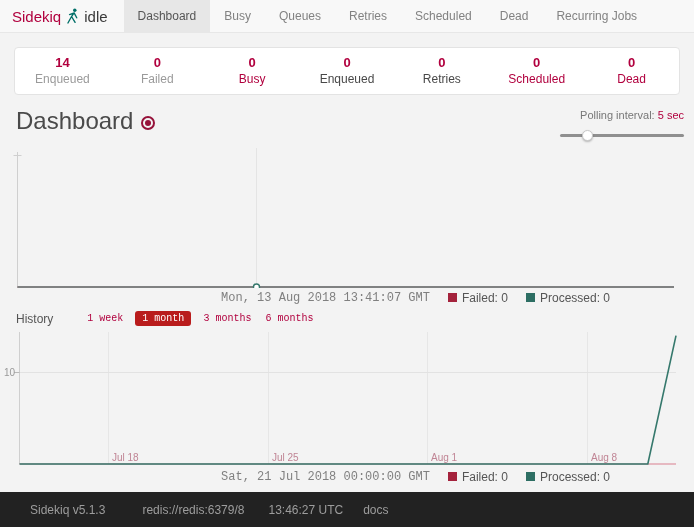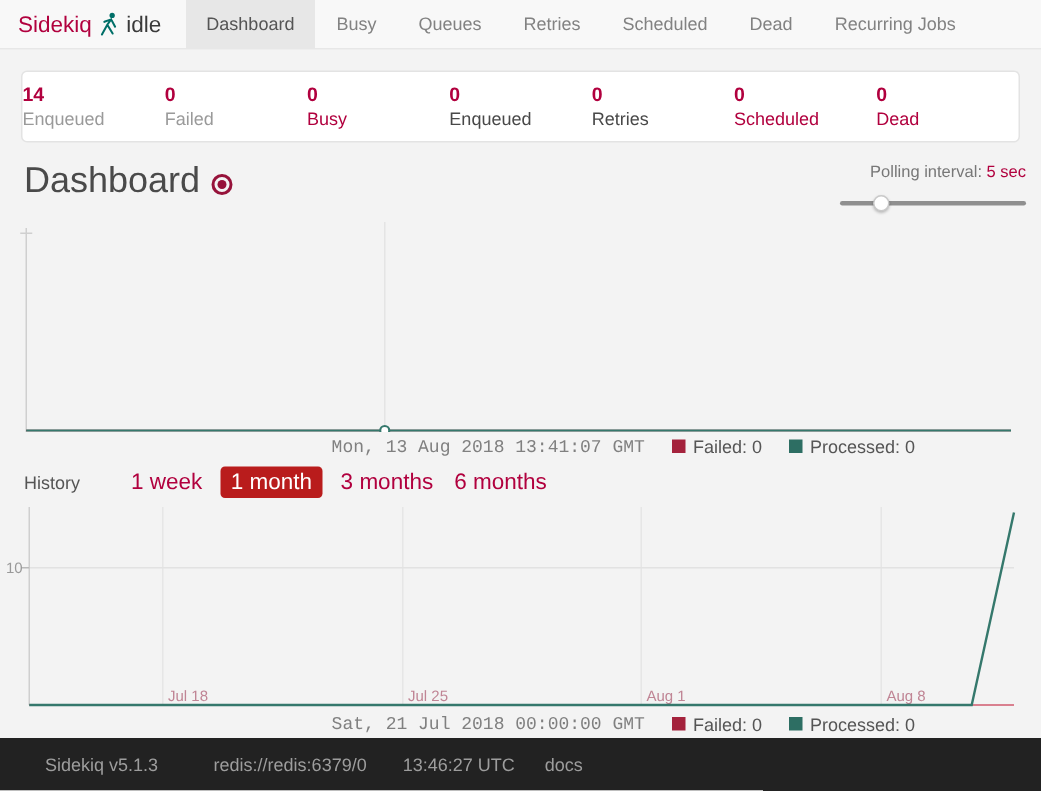--- a/index.html
+++ b/index.html
@@ -23,21 +23,21 @@
   .nav-tab {
     display:flex; align-items:center; padding:0 14px;
     font-size:12px; color:#828282; text-decoration:none; cursor:pointer;
   }
   .nav-tab.active { background:#e7e7e7; color:#555; }
   
   .summary {
     margin:14px 14px 0 14px; background:#fff; border:1px solid #e3e3e3;
     border-radius:4px; display:flex; padding:7px 0 8px 0;
   }
-  .stat { flex:1; text-align:left; }
+  .stat { flex:1; text-align:center; }
   .stat-count { font-size:13px; font-weight:bold; color:#b1003e; display:block; }
   .stat-label { font-size:12px; display:block; margin-top:2px; text-decoration:none; cursor:pointer; }
   .lbl-muted { color:#9a9a9a; }
   .lbl-dark  { color:#484848; }
   .lbl-red   { color:#b1003e; }
   
   .head-row {
     display:flex; justify-content:space-between; align-items:flex-start;
     padding:12px 10px 0 16px;
   }
@@ -65,21 +65,21 @@
     padding-right:84px; gap:18px; height:15px; margin-top:2px;
   }
   .legend-time { font-size:12px; color:#808080;font-family:Liberation Mono, monospace; }
   .legend-item { display:flex; align-items:center; gap:5px; font-size:12px; color:#555; }
   .sq { width:9px; height:9px; display:inline-block; }
   .sq-failed { background:#a4223c; }
   .sq-processed { background:#2d6e63; }
   
   .history-head { display:flex; align-items:center; padding:6px 16px 2px 16px; gap:10px; }
   .history-title { font-size:12px; color:#555; margin-right:22px; }
-  .range-link { font-size:15px; color:#b1003e; text-decoration:none; cursor:pointer; padding:2px 2px; }
+  .range-link { font-size:10px; color:#b1003e; text-decoration:none; cursor:pointer; padding:2px 2px;font-family:Liberation Mono, monospace; }
   .range-link.active { background:#b91c1c; color:#fff; border-radius:3px; padding:2px 7px; }
   
   .footer {
     position:absolute; left:0; bottom:0; width:694px; height:35px;
     background:#222; display:flex; align-items:center; font-size:12px; color:#9d9d9d;
   }
   .footer span, .footer a { white-space:nowrap; }
   .f-version { margin-left:30px; }
   .f-redis { margin-left:37px; }
   .f-time { margin-left:24px; }
@@ -215,16 +215,16 @@
     <span>Failed: 0</span>
   </span>
   <span class="legend-item">
     <span class="sq sq-processed"></span>
     <span>Processed: 0</span>
   </span>
 </div>
 
 <div class="footer">
   <span class="f-version">Sidekiq v5.1.3</span>
-  <span class="f-redis">redis://redis:6379/0</span>
+  <span class="f-redis">redis://redis:6379/8</span>
   <span class="f-time">13:46:27 UTC</span>
   <a class="f-docs">docs</a>
 </div>
 
 </body></html>

